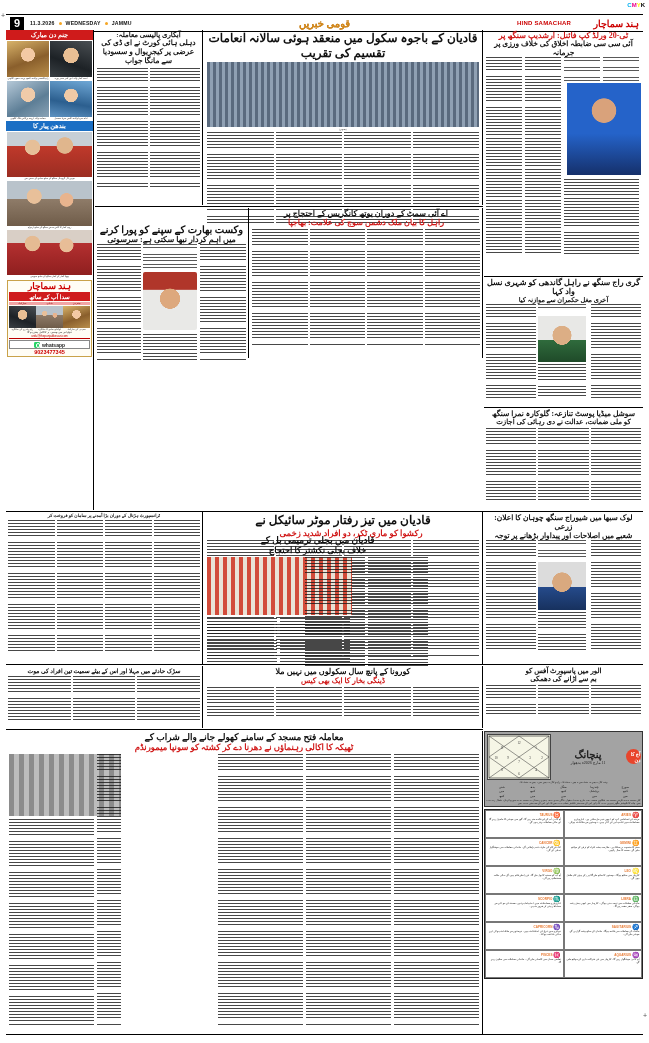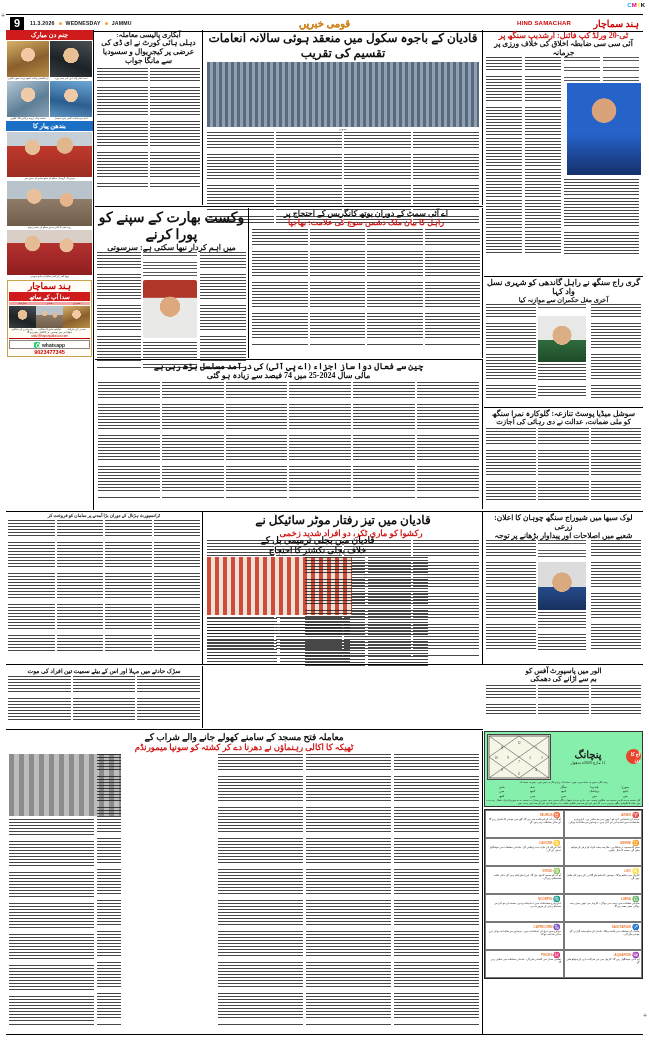--- a/index.html
+++ b/index.html
@@ -133,21 +133,21 @@
   .wa-ic::after{content:"";position:absolute;left:1.6px;top:1.4px;width:2.8px;height:2.8px;border-radius:50%;border:0.7px solid #fff;}
 
   
   .horo{border:0.7px solid #222;display:grid;grid-template-columns:1fr 1fr;}
   .horo-cell{border:0.35px solid #777;padding:1px 1.5px;min-height:24px;position:relative;}
   .horo-name{font-family:"Liberation Sans",sans-serif;font-size:3px;font-weight:bold;color:#e8772e;letter-spacing:0.1px;}
   .horo-ur{direction:rtl;font-size:2.5px;text-align:right;line-height:1.2;color:#1b1b1b;}
   .horo-gl{font-size:6px;color:#333;line-height:1;}
 
   
-  .panch{border:0.7px solid #333;background:#86efac;}
+  .panch{border:0.7px solid #333;background:#a3a3a3;}
   .panch-title{font-size:10px;font-weight:bold;direction:rtl;text-align:center;color:#222;letter-spacing:-0.3px;}
   .aaj-badge{
     display:inline-block;background:#e8452c;color:#fff;border-radius:50%;
     width:15px;height:15px;font-size:5px;font-weight:bold;direction:rtl;
     display:flex;align-items:center;justify-content:center;
   }
   .kundli{border:0.6px solid #444;background:#f7f7e8;position:relative;}
   .kundli svg{display:block;}
 </style>
 </head>
@@ -292,21 +292,21 @@
         <div class="lines" style="position:absolute;left:41px;top:0;width:36px;height:198px;"></div>
         <div class="lines sparse" style="position:absolute;left:80px;top:0;width:36px;height:24px;"></div>
         <div class="lines sparse" style="position:absolute;left:119px;top:0;width:36px;height:24px;"></div>
         <div class="lines" style="position:absolute;left:80px;top:122px;width:75px;height:76px;"></div>
       </div>
     </div>
 
     <div style="position:absolute;left:89px;top:176px;width:388px;border-top:1px solid #000;"></div>
 
     <div class="col" style="left:89px;top:178px;width:154px;height:150px;border-right:1px solid #000;">
-      <div class="hdl" style="font-size:14px;padding:1px 2px 0;">وکست بھارت کے سپنے کو پورا کرنے</div>
+      <div class="hdl" style="font-size:10px;padding:16px 2px 0;">وکست بھارت کے سپنے کو پورا کرنے</div>
       <div class="hdl" style="font-size:8px;padding:0 2px;">میں اہم کردار نبھا سکتی ہے: سرسوتی</div>
       <div style="position:relative;padding:1px 2px;height:118px;">
         <div class="ph p-turban" style="position:absolute;left:48px;top:28px;width:54px;height:58px;border-radius:2px;"></div>
         <div class="lines" style="position:absolute;right:2px;top:0;width:46px;height:116px;"></div>
         <div class="lines" style="position:absolute;left:2px;top:0;width:44px;height:116px;"></div>
         <div class="lines sparse" style="position:absolute;left:48px;top:0;width:54px;height:26px;"></div>
         <div class="lines" style="position:absolute;left:48px;top:90px;width:54px;height:26px;"></div>
       </div>
     </div>
 
@@ -331,34 +331,20 @@
       <div class="hdl" style="font-size:6.5px;padding:0 2px;">آخری مغل حکمران سے موازنہ کیا</div>
       <div style="position:relative;padding:1px 2px;height:96px;">
         <div class="ph p-man" style="position:absolute;left:54px;top:12px;width:48px;height:46px;"></div>
         <div class="lines" style="position:absolute;right:2px;top:0;width:50px;height:94px;"></div>
         <div class="lines" style="position:absolute;left:2px;top:0;width:50px;height:94px;"></div>
         <div class="lines sparse" style="position:absolute;left:54px;top:0;width:48px;height:10px;"></div>
         <div class="lines" style="position:absolute;left:54px;top:60px;width:48px;height:34px;"></div>
       </div>
     </div>
 
-    <div class="col" style="left:89px;top:329px;width:388px;height:150px;border-top:1px solid #000;border-right:1px solid #000;">
-      <div class="hdl" style="font-size:8.5px;padding:1px 3px 0;">
-        <span>چین سے فعال دوا ساز اجزاء (اے پی آئی) کی درآمد مسلسل بڑھ رہی ہے</span>
-      </div>
-      <div class="hdl" style="font-size:8px;padding:0 3px;">مالی سال 2024-25 میں 74 فیصد سے زیادہ ہو گئی</div>
-      <div style="display:grid;grid-template-columns:repeat(6,1fr);gap:2px;padding:2px 3px;height:116px;">
-        <div class="lines"></div>
-        <div class="lines"></div>
-        <div class="lines"></div>
-        <div class="lines"></div>
-        <div class="lines"></div>
-        <div class="lines"></div>
-      </div>
-    </div>
 
     <div class="col" style="left:478px;top:377px;width:159px;height:102px;border-top:1px solid #000;">
       <div class="hdl" style="font-size:7.5px;padding:1px 2px 0;">سوشل میڈیا پوسٹ تنازعہ: گلوکارہ نمرا سنگھ</div>
       <div class="hdl" style="font-size:7px;padding:0 2px;">کو ملی ضمانت، عدالت نے دی رہائی کی اجازت</div>
       <div style="display:grid;grid-template-columns:repeat(3,1fr);gap:2px;padding:2px;height:72px;">
         <div class="lines"></div>
         <div class="lines"></div>
         <div class="lines"></div>
       </div>
     </div>
@@ -422,20 +408,32 @@
 
     <div class="col" style="left:0;top:636px;width:197px;height:62px;border-right:1px solid #000;">
       <div class="hdl" style="font-size:6px;padding:1px 2px 0;">سڑک حادثے میں مہلا اور اس کے بیٹے سمیت تین افراد کی موت</div>
       <div style="display:grid;grid-template-columns:repeat(3,1fr);gap:2px;padding:2px;height:44px;">
         <div class="lines"></div>
         <div class="lines"></div>
         <div class="lines"></div>
       </div>
     </div>
 
+    <div class="col" style="left:198px;top:636px;width:279px;height:62px;border-right:1px solid #000;">
+      <div class="hdl" style="font-size:8px;padding:1px 3px 0;">کورونا کے پانچ سال سکولوں میں نہیں ملا</div>
+      <div class="hdl" style="font-size:7.5px;padding:0 3px;">
+        <span class="red">ڈینگی بخار کا ایک بھی کیس</span>
+      </div>
+      <div style="display:grid;grid-template-columns:repeat(4,1fr);gap:2px;padding:2px 3px;height:30px;">
+        <div class="lines"></div>
+        <div class="lines"></div>
+        <div class="lines"></div>
+        <div class="lines"></div>
+      </div>
+    </div>
 
     <div class="col" style="left:478px;top:636px;width:159px;height:62px;">
       <div class="hdl" style="font-size:7px;padding:1px 2px 0;">الور میں پاسپورٹ آفس کو</div>
       <div class="hdl" style="font-size:7px;padding:0 2px;">بم سے اڑانے کی دھمکی</div>
       <div style="display:grid;grid-template-columns:repeat(3,1fr);gap:2px;padding:2px;height:30px;">
         <div class="lines"></div>
         <div class="lines"></div>
         <div class="lines"></div>
       </div>
     </div>

